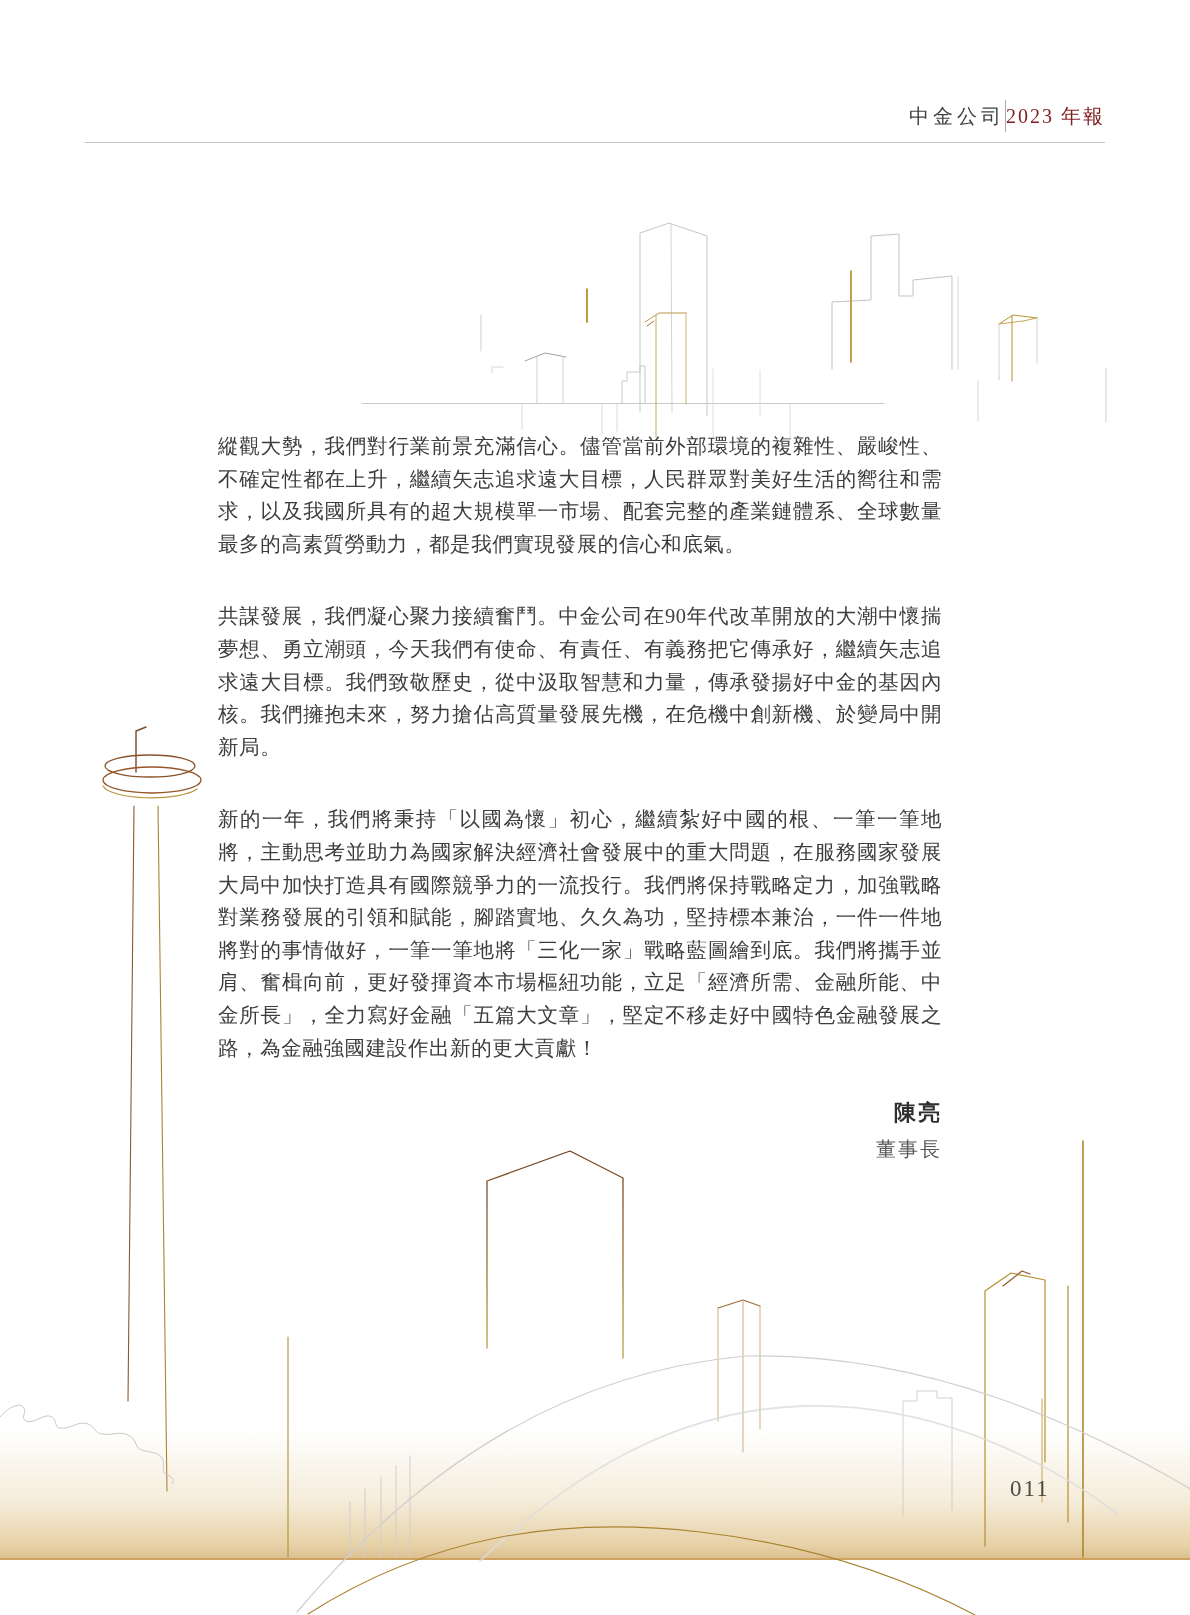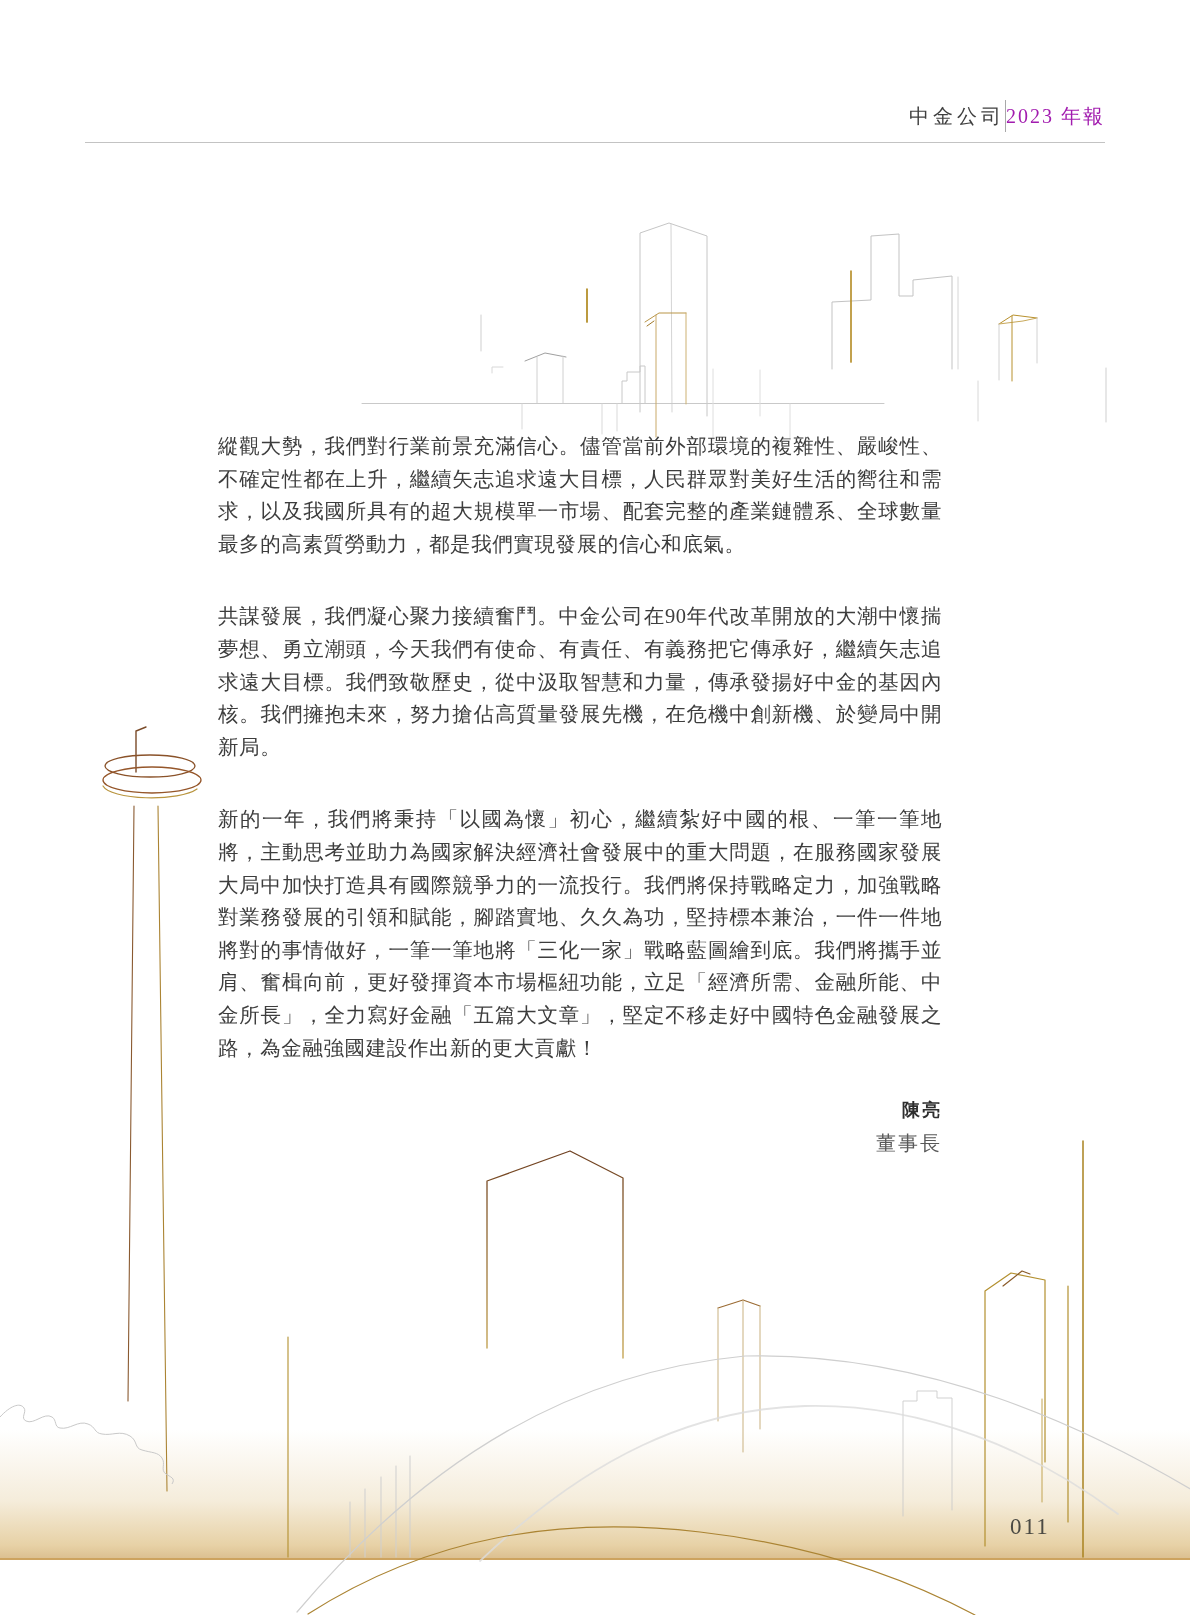--- a/index.html
+++ b/index.html
@@ -9,53 +9,53 @@
     font-family:"Liberation Serif","DejaVu Serif",serif;
   }
   
   .header {
     position:absolute; top:100px; left:85px; width:1020px;
     display:flex; justify-content:flex-end; align-items:center; 
     z-index:3;
   }
   .company { font-size:20px; color:#3f3f3f; letter-spacing:4px; }
   .hdr-divider { width:1px; height:32px; background:#a8a8a8; }
-  .report { font-size:20px; color:#a21caf; letter-spacing:2px; }
+  .report { font-size:20px; color:#7f1d1d; letter-spacing:2px; }
   .rule {
     position:absolute; top:142px; left:85px; width:1020px; height:0;
     border-top:1px solid #c3c3c3; z-index:3;
   }
   
   .letter {
     position:absolute; left:218px; top:430px; width:724px; z-index:3;
   }
   .letter p {
     margin:0 0 40px 0;
     font-size:20.5px; line-height:32.6px; color:#3d3d3d;
     text-align:justify; letter-spacing:0.6px;
   }
   
   .signature {
     position:absolute; left:218px; top:1098px; width:724px;
     text-align:right; z-index:3;
   }
-  .sig-name { font-size:18px; font-weight:bold; color:#2e2e2e; letter-spacing:2px; margin-bottom:8px; }
+  .sig-name { font-size:22px; font-weight:bold; color:#2e2e2e; letter-spacing:2px; margin-bottom:8px; }
   .sig-title { font-size:20px; color:#595959; letter-spacing:2px; }
   
   .band {
     position:absolute; left:0; top:1430px; width:1190px; height:128px; z-index:1;
     background:linear-gradient(to bottom,
       rgba(232,214,178,0) 0%,
       rgba(230,209,165,0.40) 55%,
       rgba(225,198,144,0.80) 90%,
       #dcc091 100%);
     border-bottom:2px solid #cda35f;
   }
   .pagenum {
-    position:absolute; left:1010px; top:1514px; z-index:3;
+    position:absolute; left:1010px; top:1476px; z-index:3;
     font-size:23px; color:#4b4a44; letter-spacing:2px;
   }
   .art { position:absolute; left:0; top:0; z-index:2; pointer-events:none; }
 </style>
 </head>
 <body>
 
 <div class="page">
 
   <div class="header">

